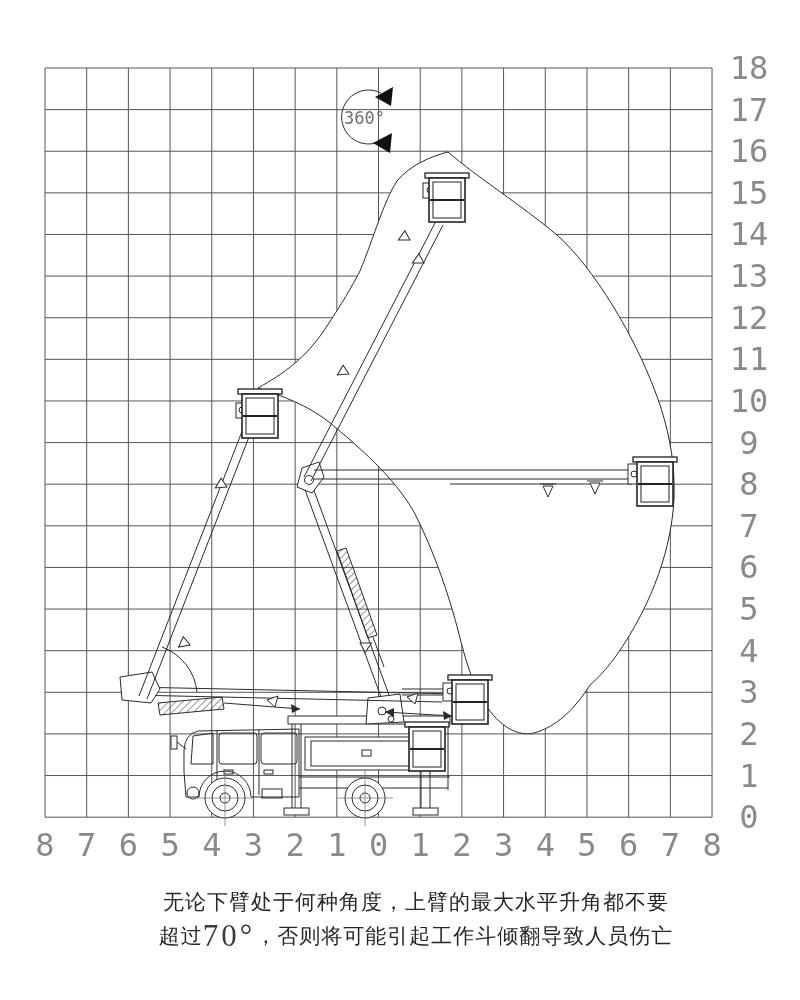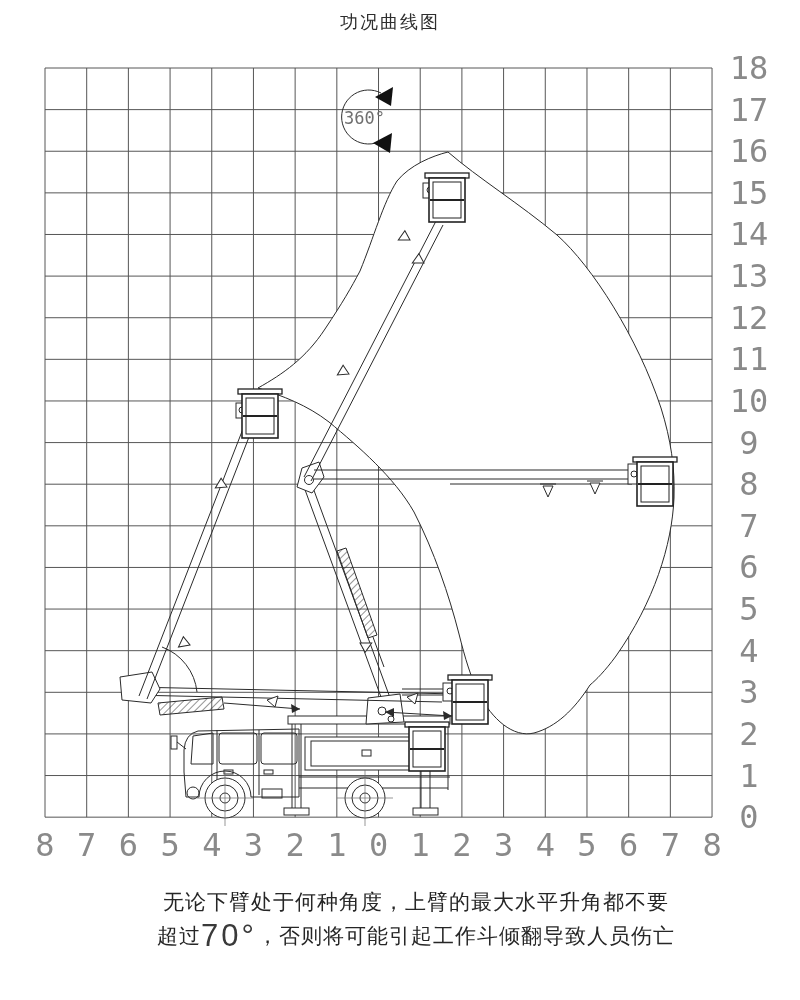--- a/index.html
+++ b/index.html
@@ -12,28 +12,27 @@
   .cad-num{font-family:"DejaVu Sans Mono",monospace;font-size:32px;fill:#8a8a8a;}
   .cad-small{font-family:"DejaVu Sans Mono",monospace;font-size:17px;fill:#6f6f6f;}
   .ln{stroke:#2b2b2b;stroke-width:1;fill:none;}
   .lnw{stroke:#2b2b2b;stroke-width:1;fill:#ffffff;}
   .thin{stroke:#6a6a6a;stroke-width:0.7;fill:none;}
   .warning{position:absolute;left:16px;width:800px;text-align:center;color:#262626;
            font-size:21px;letter-spacing:1px;}
   .warn1{top:888px;}
   .warn2{top:918px;}
   .warn-big{font-size:31px;font-weight:200;letter-spacing:3px;color:#3a3a3a;
-            vertical-align:-3px;font-family:Liberation Sans, sans-serif;}
+            vertical-align:-3px;font-family:Liberation Serif, serif;}
 </style>
 </head>
 <body>
 
 <div class="page">
 
-  <div class="title">功况曲线图</div>
 
   <svg width="800" height="1000" viewBox="0 0 800 1000">
 
     <defs>
       <pattern id="hatch" width="5" height="5" patternUnits="userSpaceOnUse" patternTransform="rotate(45)">
         <line x1="0" y1="0" x2="0" y2="5" stroke="#2b2b2b" stroke-width="1"></line>
       </pattern>
       <g id="bucket-sym">
         <rect x="-4" y="0" width="44" height="5" fill="#fff" stroke="#222" stroke-width="1.3"></rect>
         <rect x="0" y="5" width="36" height="44" fill="#fff" stroke="#222" stroke-width="1.6"></rect>

